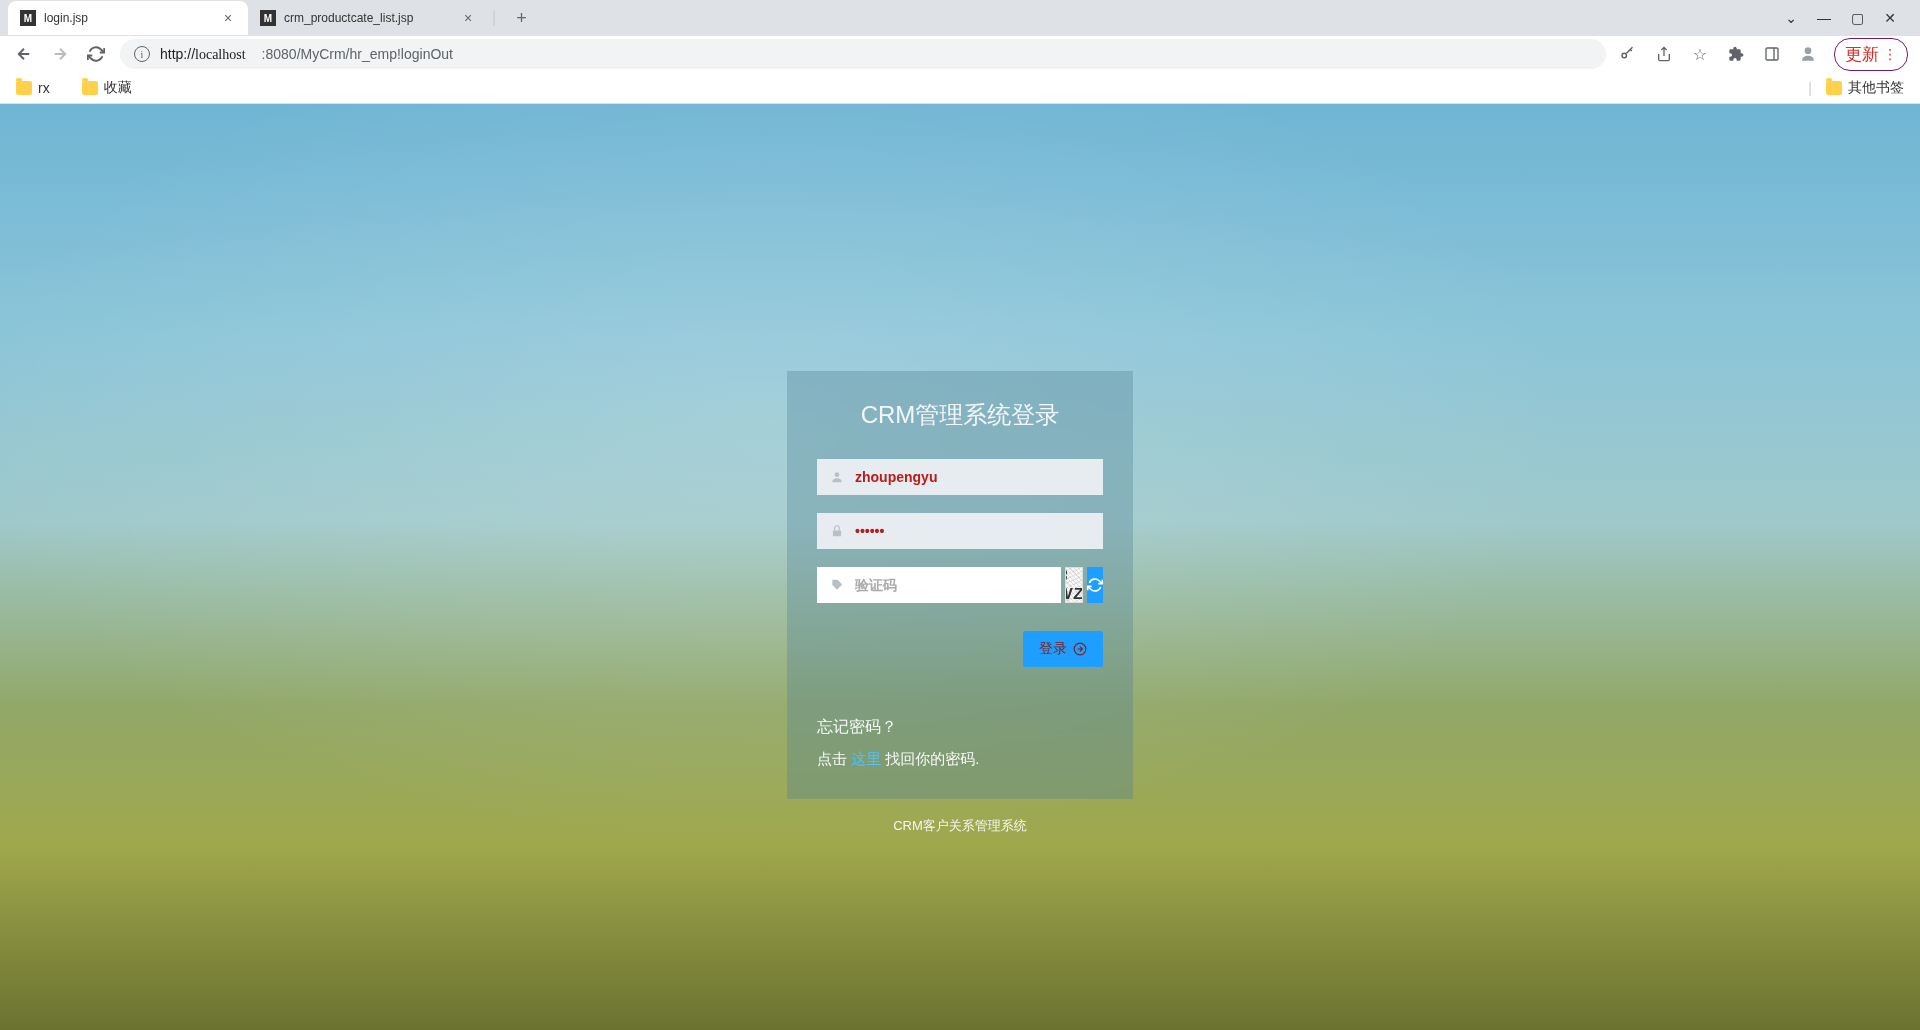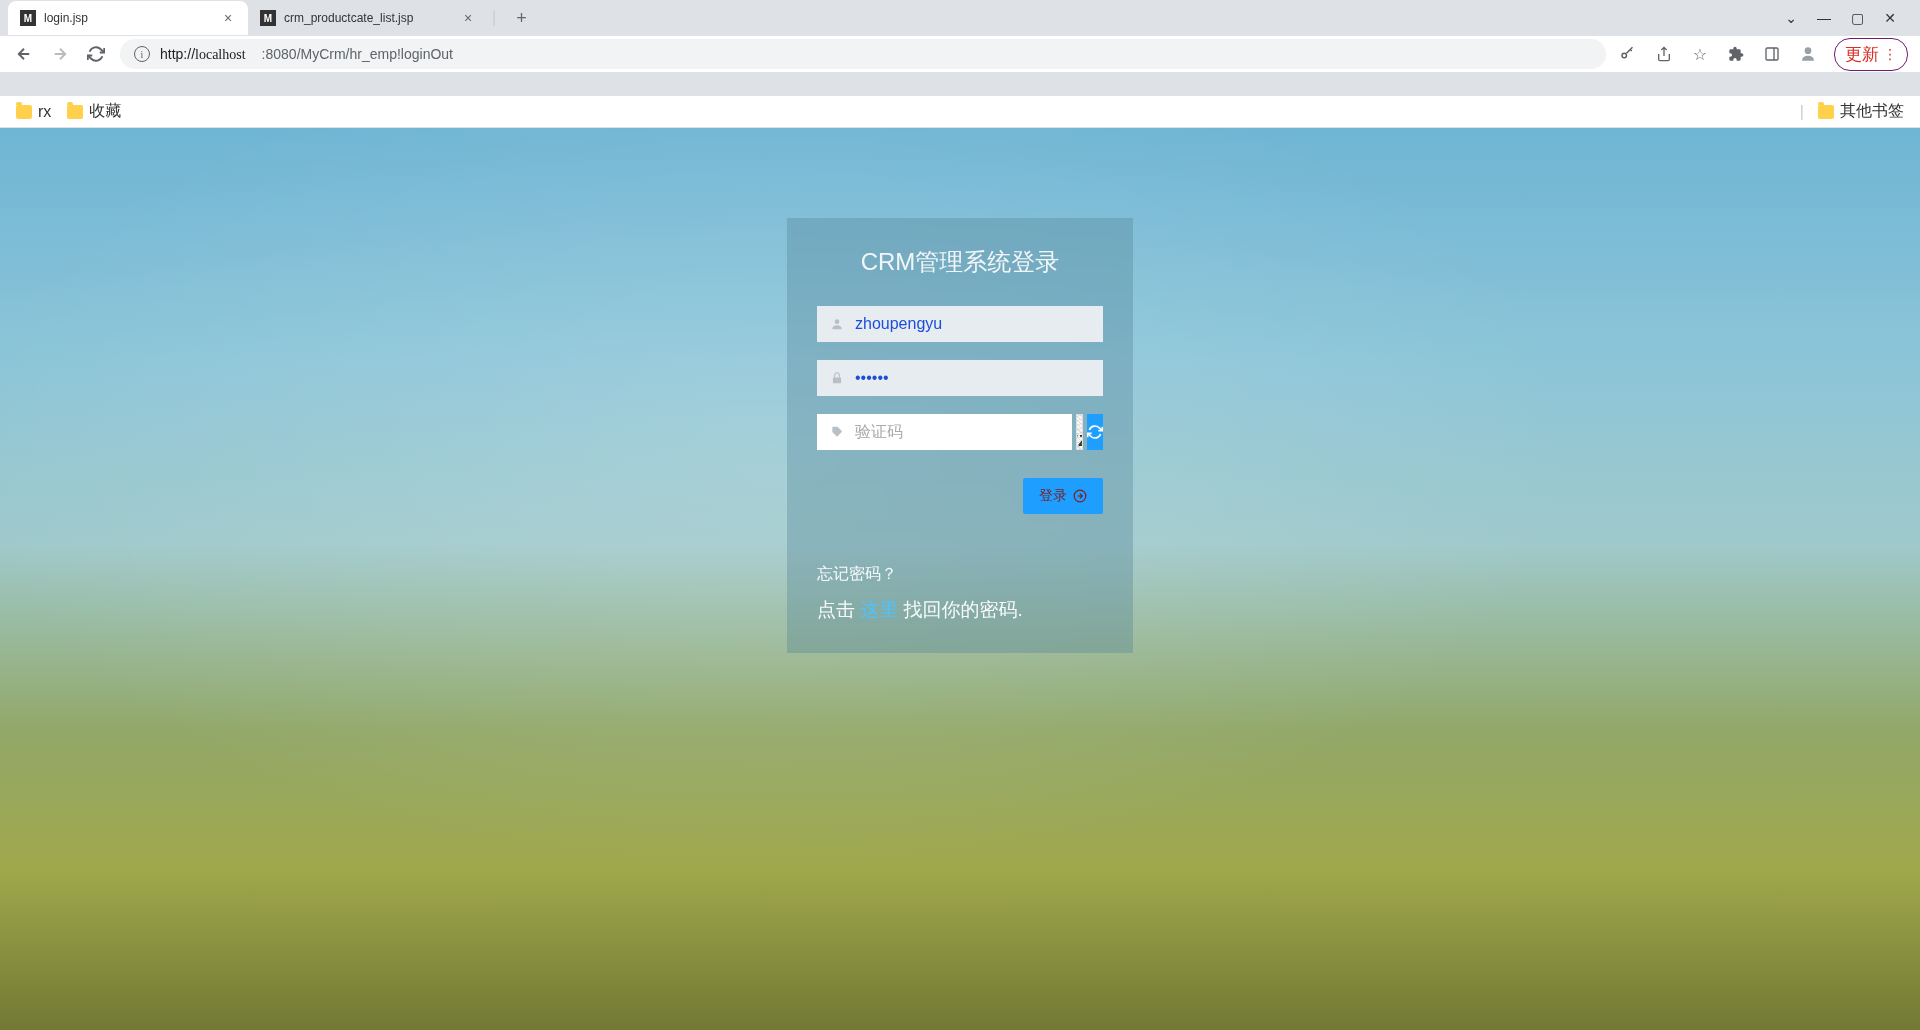--- a/index.html
+++ b/index.html
@@ -23,42 +23,42 @@
     .url-box { flex: 1; display: flex; align-items: center; background: #f1f3f4; border-radius: 20px; height: 30px; padding: 0 14px; gap: 10px; }
     .url-info-icon { width: 16px; height: 16px; border: 1.5px solid #5f6368; border-radius: 50%; display: flex; align-items: center; justify-content: center; font-size: 10px; color: #5f6368; font-family: serif; }
     .url-text { font-size: 14px; color: #202124; }
     .url-text .host { color: #202124; font-family: Liberation Serif, serif; }
     .url-text .path { color: #5f6368; padding-left: 16px; }
     .toolbar-icons { display: flex; gap: 16px; align-items: center; }
     .toolbar-icon { width: 20px; height: 20px; color: #5f6368; cursor: pointer; display: flex; align-items: center; justify-content: center; }
     .update-btn { border: 1px solid #701a75; color: #d93025; border-radius: 16px; padding: 4px 10px; font-size: 17px; display: flex; align-items: center; gap: 4px; cursor: pointer; }
     .update-btn::after { content: '⋮'; font-size: 14px; }
     
-    .bookmarks-bar { display: flex; align-items: center; height: 32px; background: #fff; padding: 0 16px; border-bottom: 1px solid #e0e0e0; gap: 16px; font-size: 16px; margin-top: 24px; }
+    .bookmarks-bar { display: flex; align-items: center; height: 32px; background: #fff; padding: 0 16px; border-bottom: 1px solid #e0e0e0; gap: 32px; font-size: 14px; }
     .bookmark { display: flex; align-items: center; gap: 6px; color: #333; cursor: pointer; }
     .folder-icon { width: 16px; height: 14px; background: #ffd04c; border-radius: 2px; position: relative; }
     .folder-icon::before { content: ''; position: absolute; top: -3px; left: 0; width: 6px; height: 3px; background: #ffd04c; border-radius: 2px 2px 0 0; }
     .bookmarks-right { margin-left: auto; display: flex; align-items: center; gap: 6px; color: #333; }
     
     
     .page-content { 
       height: 926px; 
       background: linear-gradient(180deg, 
         #6fb5d4 0%, 
         #8cc5d8 25%, 
         #9fc9cb 45%, 
         #92a869 65%, 
         #a0a84c 80%, 
         #6b7230 100%);
       position: relative;
       display: flex;
       flex-direction: column;
       align-items: center;
-      justify-content: space-between;
-      padding-top: 90px;
+      justify-content: center;
+      padding-top: 71px;
     }
     .page-content::before {
       content: '';
       position: absolute;
       inset: 0;
       background: radial-gradient(ellipse at 40% 35%, rgba(255,255,255,0.15) 0%, transparent 50%);
     }
     
     .login-card {
       width: 346px;
@@ -83,24 +83,25 @@
       height: 36px;
       margin-bottom: 18px;
       padding: 0 10px;
     }
     .input-icon { color: #b9c0c5; width: 20px; display: flex; align-items: center; justify-content: center; }
     .input-group input {
       flex: 1;
       border: none;
       background: transparent;
       outline: none;
-      font-size: 16px;
-      color: #1d4ed8;
+      font-size: 14px;
+      color: #b91c1c;
       padding-left: 8px;
       height: 100%;
+      font-weight: bold;
     }
     .input-group input::placeholder { color: #aaa; }
     
     .captcha-row { display: flex; gap: 4px; margin-bottom: 28px; }
     .captcha-row .input-group { flex: 1; margin-bottom: 0; background: #fff; }
     .captcha-img {
       width: 80px; height: 36px; background: #f8f8f8;
       display: flex; align-items: center; justify-content: center;
       font-family: 'Courier New', monospace; font-size: 16px; font-weight: bold;
       color: #333; letter-spacing: 1px;
@@ -120,21 +121,21 @@
     
     .login-btn-row { display: flex; justify-content: flex-end; margin-bottom: 50px; }
     .login-btn {
       background: #1e9fff; color: #7f1d1d; border: none;
       padding: 9px 16px; font-size: 14px; cursor: pointer;
       display: flex; align-items: center; gap: 6px; border-radius: 2px;
     }
     
     .forgot-section { color: rgba(255,255,255,0.95); }
     .forgot-title { font-size: 16px; margin-bottom: 12px; }
-    .forgot-text { font-size: 19px; }
+    .forgot-text { font-size: 15px; }
     .forgot-text a { color: #4dc3ff; text-decoration: none; }
     
     .footer-text { color: rgba(255,255,255,0.9); font-size: 13px; margin-top: 18px; }
     
     svg { display: block; }
   </style>
 </head>
 <body>
 
 <div class="browser-chrome">

